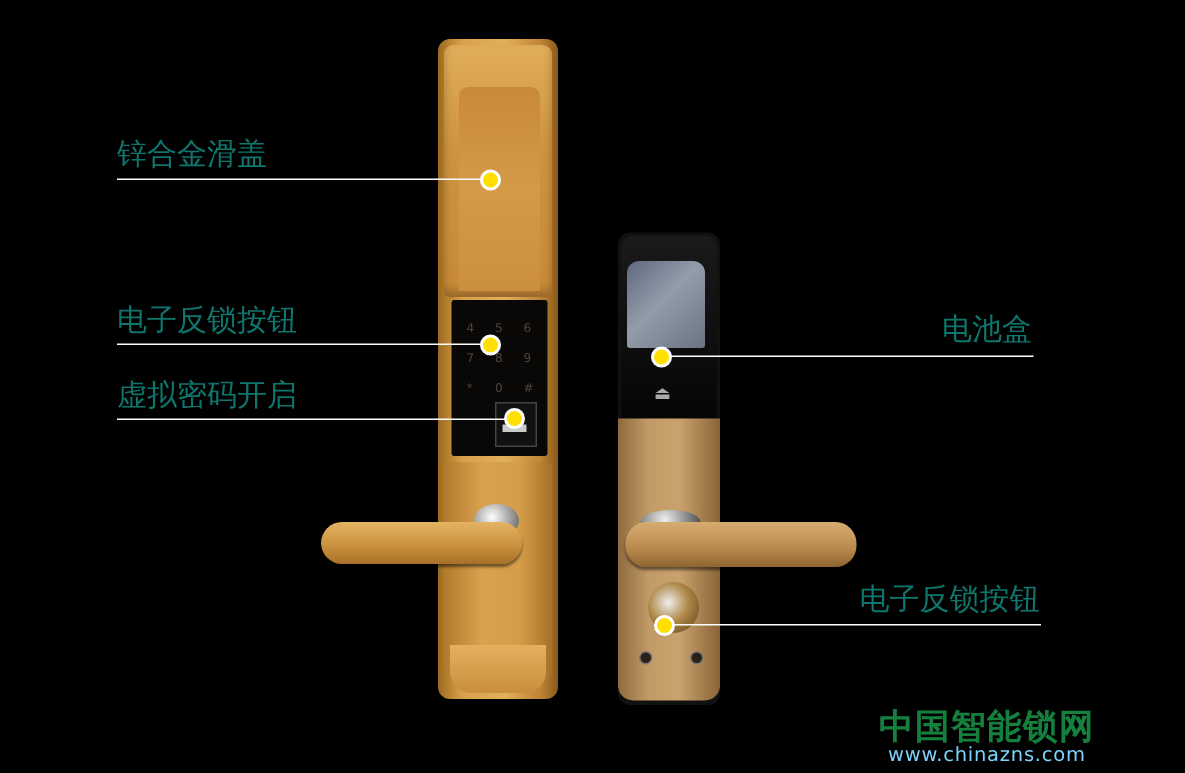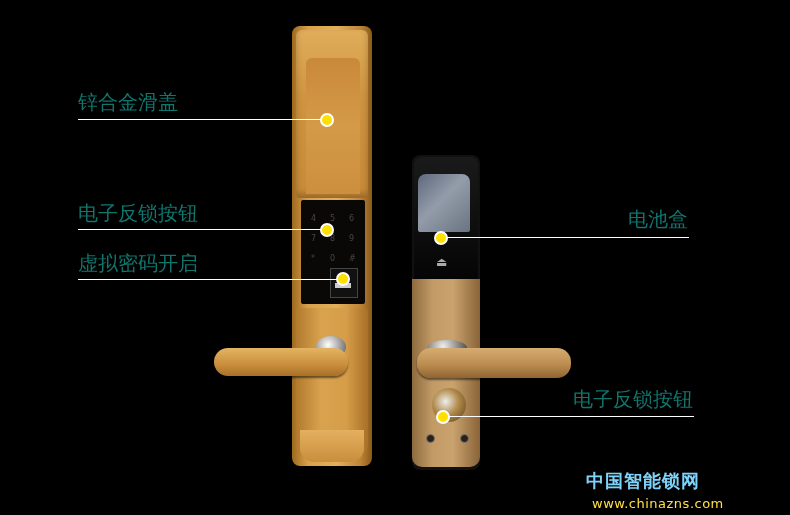--- a/index.html
+++ b/index.html
@@ -22,22 +22,22 @@
   
   .back-body{position:absolute;left:412px;top:155px;width:68px;height:315px;border-radius:8px;background:#111;}
   .back-top{position:absolute;left:414px;top:157px;width:64px;height:122px;border-radius:8px 8px 0 0;background:linear-gradient(180deg,#1a1a1a,#050505);}
   .back-glass{position:absolute;left:418px;top:174px;width:52px;height:58px;border-radius:8px 8px 2px 2px;background:linear-gradient(135deg,#6c7890 0%,#aab4c4 45%,#7a8696 100%);opacity:0.85;}
   .eject{position:absolute;left:436px;top:256px;color:#aaa;font-size:12px;line-height:12px;}
   .back-lower{position:absolute;left:412px;top:279px;width:68px;height:188px;border-radius:0 0 10px 10px;background:linear-gradient(90deg,#8e6a3e 0%,#c19a66 30%,#c9a26e 60%,#8a6438 100%);}
   .back-cyl{position:absolute;left:427px;top:340px;width:40px;height:16px;border-radius:50%;background:radial-gradient(circle at 40% 40%,#eee 0%,#999 50%,#555 90%);}
   .back-handle{position:absolute;left:417px;top:348px;width:154px;height:30px;border-radius:14px;background:linear-gradient(180deg,#d7ac70 0%,#b8894c 60%,#8f6432 100%);box-shadow:0 2px 2px rgba(0,0,0,0.5);}
   .knob{position:absolute;left:432px;top:388px;width:34px;height:34px;border-radius:50%;background:radial-gradient(circle at 40% 40%,#eee 0%,#b08a4a 45%,#6a4a20 90%);}
   .screw{position:absolute;width:7px;height:7px;border-radius:50%;background:#2a2015;border:1px solid #777;}
-  .watermark-cn{position:absolute;left:586px;top:469px;color:#7dd3fc;font-size:18px;font-weight:bold;letter-spacing:1px;white-space:nowrap;}
-  .watermark-url{position:absolute;left:592px;top:496px;color:#fde047;font-size:13px;letter-spacing:0.5px;white-space:nowrap;}
+  .watermark-cn{position:absolute;left:586px;top:469px;color:#15803d;font-size:23px;font-weight:bold;letter-spacing:1px;white-space:nowrap;}
+  .watermark-url{position:absolute;left:592px;top:496px;color:#7dd3fc;font-size:13px;letter-spacing:0.5px;white-space:nowrap;}
 </style>
 </head>
 <body>
 
 <div id="canvas">
 
   <div class="front-body"></div>
   <div class="front-cover"></div>
   <div class="front-cover-inner"></div>
   <div class="keypad">

